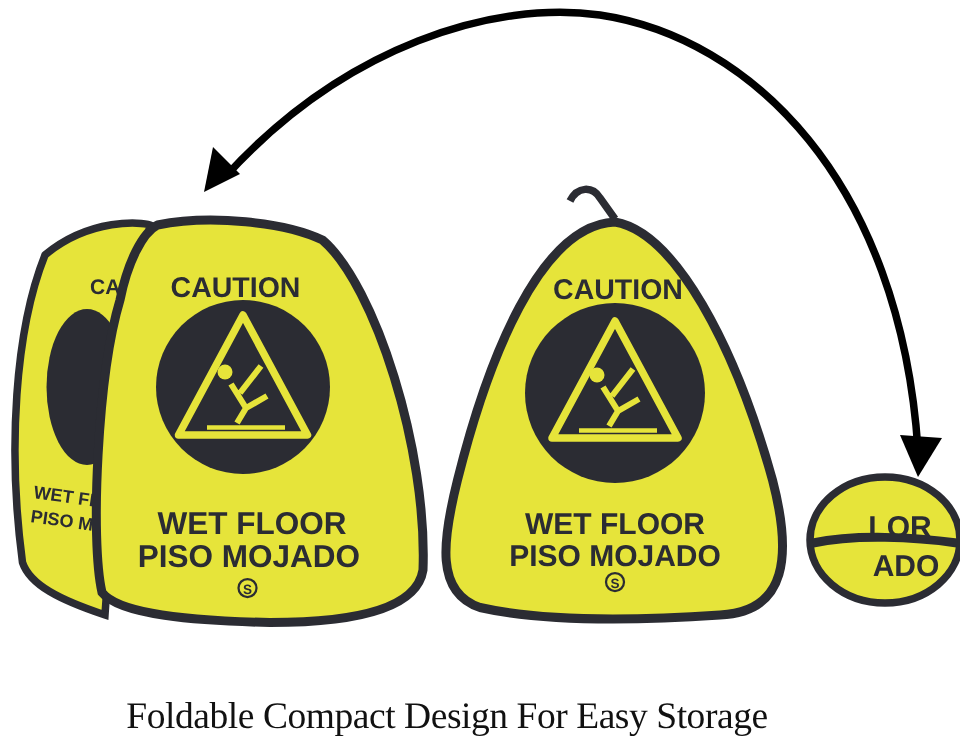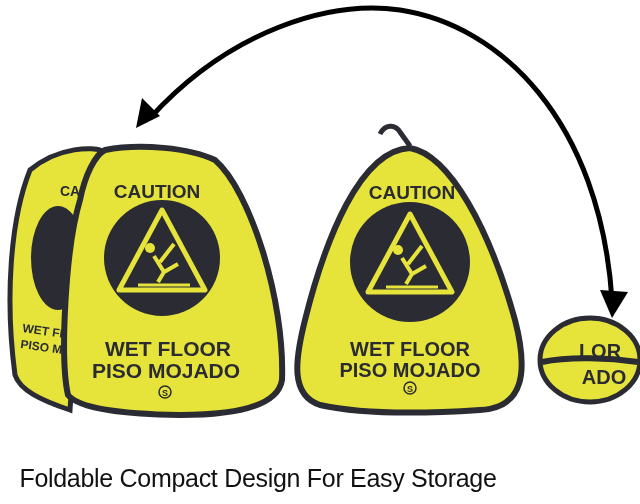--- a/index.html
+++ b/index.html
@@ -1,18 +1,18 @@
 <!DOCTYPE html>
 <html><head>
 <meta charset="utf-8">
 <style>
   html,body{margin:0;padding:0;background:#fff;}
   body{width:640px;height:504px;position:relative;overflow:hidden;font-family:"Liberation Sans",sans-serif;}
   svg.scene{position:absolute;left:0;top:0;}
-  .caption{position:absolute;left:0;top:464px;width:516px;text-align:center;font-family:Liberation Sans, sans-serif;font-size:25px;color:#111;letter-spacing:-0.3px;}
+  .caption{position:absolute;left:0;top:464px;width:516px;text-align:center;font-family:Liberation Serif, serif;font-size:25px;color:#111;letter-spacing:-0.3px;padding-left:40px;}
 </style>
 </head>
 <body>
 
 <svg class="scene" width="640" height="504" viewBox="0 0 640 504">
   <defs>
     <marker id="ah" markerWidth="10" markerHeight="10" refX="5" refY="5" orient="auto" markerUnits="userSpaceOnUse" viewBox="0 0 10 10"></marker>
   </defs>
 
   <g>

